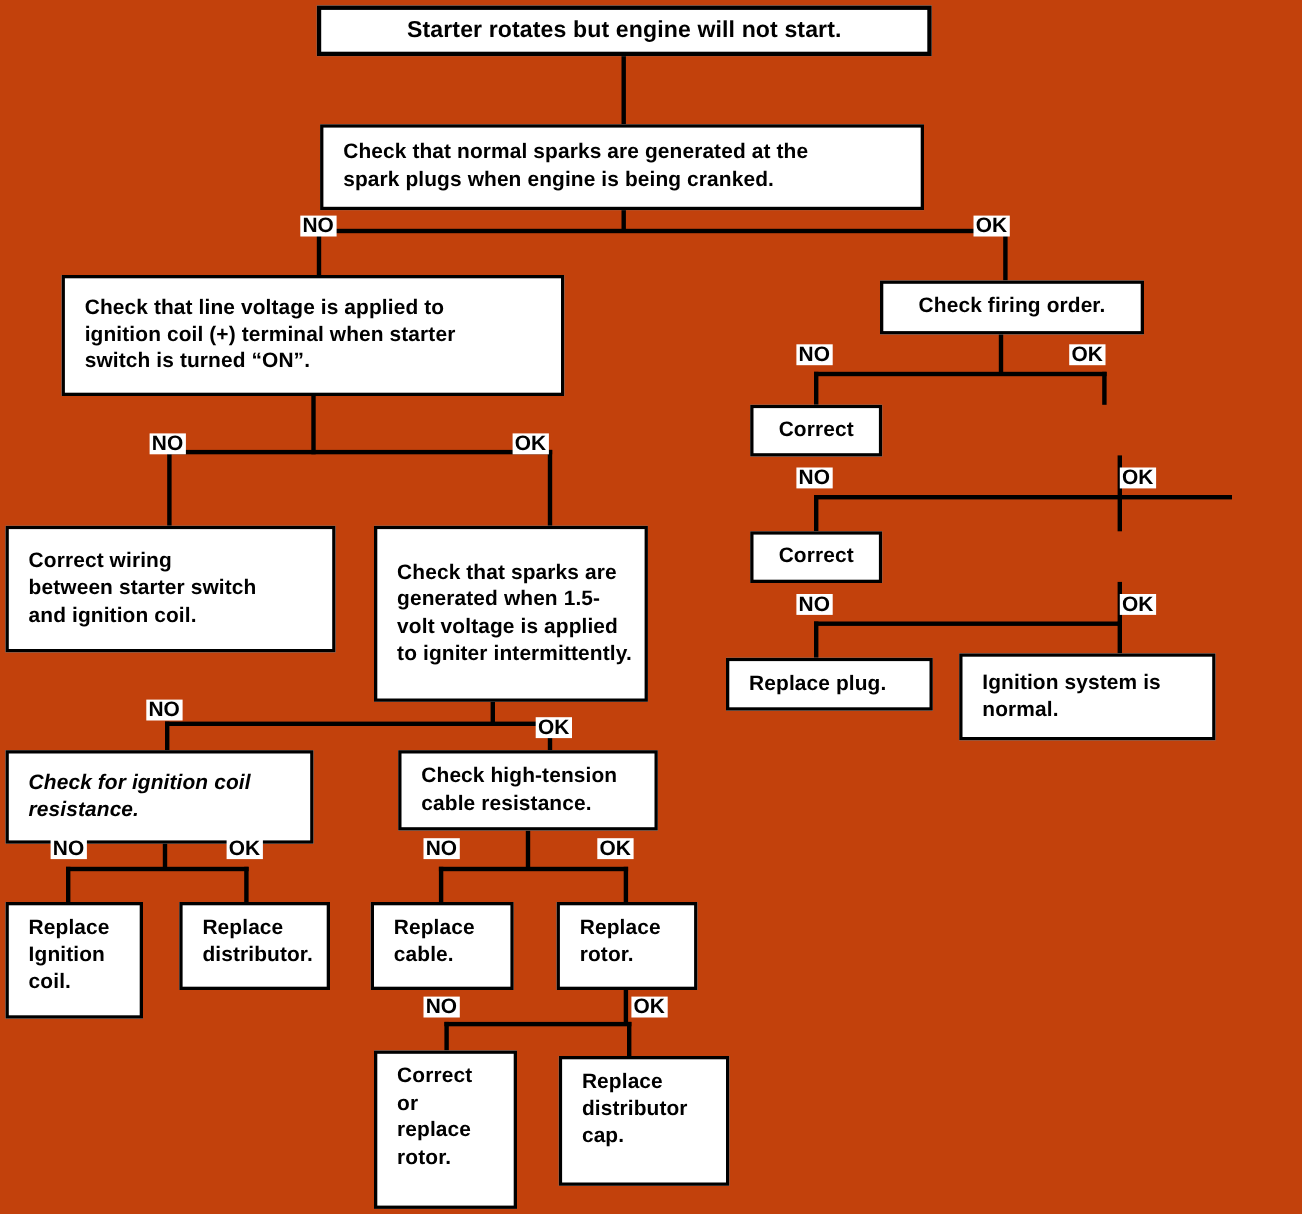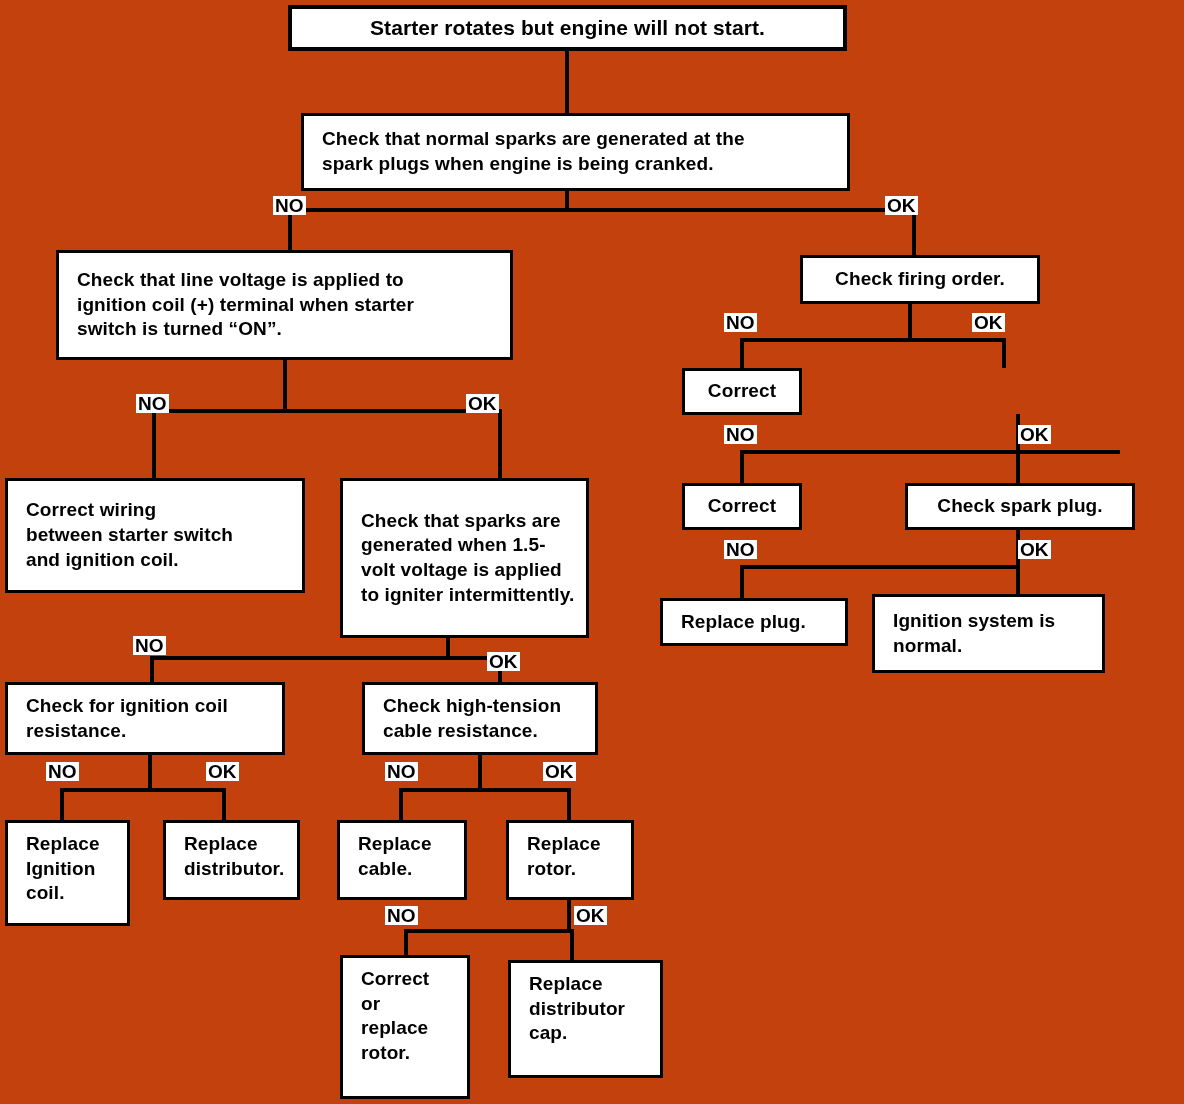--- a/index.html
+++ b/index.html
@@ -119,21 +119,21 @@
 
   <div class="edge" style="left:1016px; top:529px; width:4px; height:40px;"></div>
   <div class="edge" style="left:740px; top:565px; width:280px; height:4px;"></div>
   <div class="edge" style="left:740px; top:565px; width:4px; height:33px;"></div>
   <div class="edge" style="left:1016px; top:565px; width:4px; height:29px;"></div>
 
   <div class="node title" style="left:288px; top:5px; width:559px; height:46px;">
     <span class="txt">Starter rotates but engine will not start.</span>
   </div>
 
-  <div class="node" style="left:301px; top:113px; width:549px; height:78px;">
+  <div class="node" style="left:291px; top:113px; width:549px; height:78px;">
     <span class="txt">Check that normal sparks are generated at the
 spark plugs when engine is being cranked.</span>
   </div>
 
   <div class="node" style="left:56px; top:250px; width:457px; height:110px;">
     <span class="txt">Check that line voltage is applied to
 ignition coil (+) terminal when starter
 switch is turned “ON”.</span>
   </div>
 
@@ -143,23 +143,20 @@
 
   <div class="node center" style="left:682px; top:368px; width:120px; height:47px;">
     <span class="txt">Correct</span>
   </div>
 
 
   <div class="node center" style="left:682px; top:483px; width:120px; height:47px;">
     <span class="txt">Correct</span>
   </div>
 
-  <div class="node center" style="left:905px; top:483px; width:230px; height:47px;">
-    <span class="txt">Check spark plug.</span>
-  </div>
 
   <div class="node" style="left:660px; top:598px; width:188px; height:48px;">
     <span class="txt">Replace plug.</span>
   </div>
 
   <div class="node" style="left:872px; top:594px; width:233px; height:79px;">
     <span class="txt">Ignition system is
 normal.</span>
   </div>
 
@@ -169,21 +166,21 @@
 and ignition coil.</span>
   </div>
 
   <div class="node" style="left:340px; top:478px; width:249px; height:160px;">
     <span class="txt">Check that sparks are
 generated when 1.5-
 volt voltage is applied
 to igniter intermittently.</span>
   </div>
 
-  <div class="node" style="left:5px; top:682px; width:280px; height:73px;">
+  <div class="node" style="left:5px; top:682px; width:280px; height:85px;font-style:italic;">
     <span class="txt">Check for ignition coil
 resistance.</span>
   </div>
 
   <div class="node" style="left:362px; top:682px; width:236px; height:73px;">
     <span class="txt">Check high-tension
 cable resistance.</span>
   </div>
 
   <div class="node topalign" style="left:5px; top:820px; width:125px; height:106px;">

